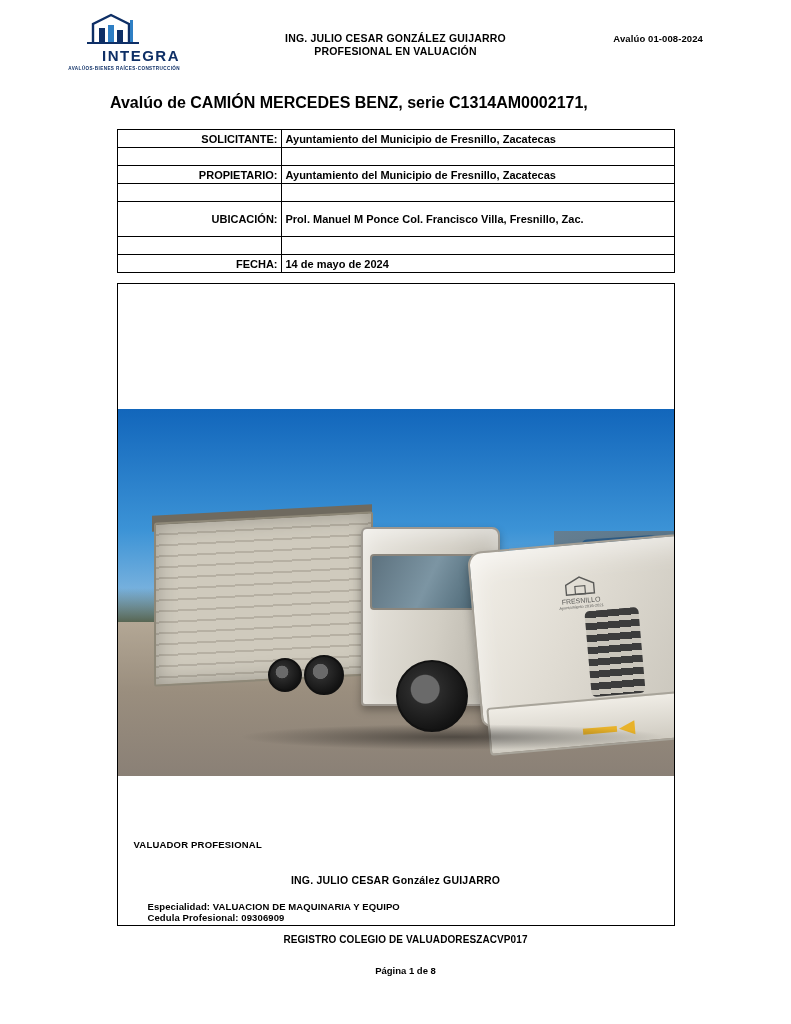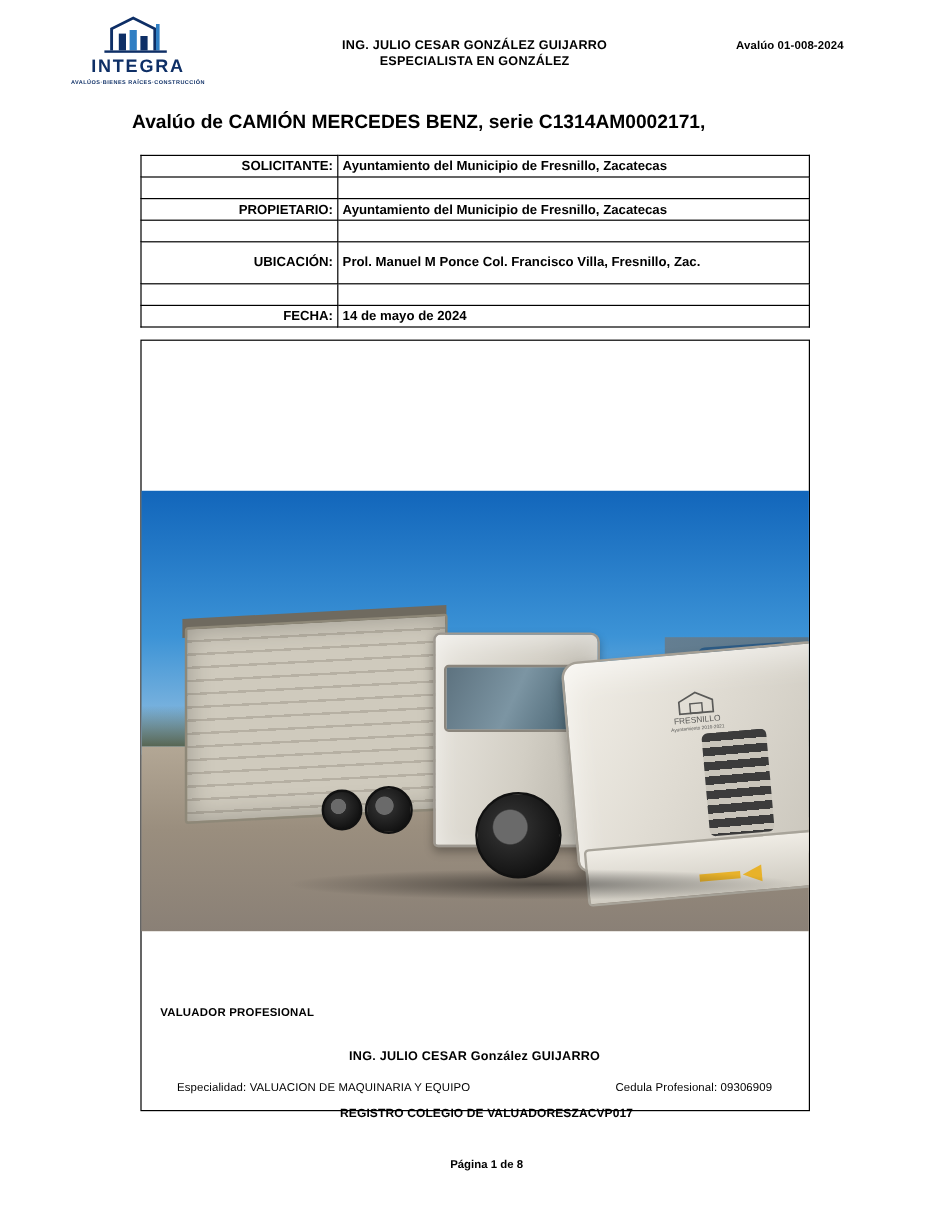--- a/index.html
+++ b/index.html
@@ -27,21 +27,21 @@
   .header {
     position: relative;
     height: 70px;
     padding-top: 14px;
   }
   .logo-block {
     position: absolute;
     left: 50px;
     top: 12px;
     width: 130px;
-    text-align: center;
+    text-align: right;
   }
   .logo-mark {
     width: 60px;
     height: 34px;
     margin: 0 auto;
     position: relative;
   }
   .logo-word {
     font-size: 15px;
     font-weight: bold;
@@ -229,26 +229,26 @@
   }
   .sig-name {
     text-align: center;
     font-size: 10.5px;
     font-weight: bold;
     margin-top: 24px;
     letter-spacing: 0.2px;
   }
   .sig-row {
     display: flex;
-    justify-content: space-between;
     font-size: 9.5px;
-    font-weight: normal;
+    font-weight: bold;
     margin-top: 15px;
     padding: 0 14px;
     letter-spacing: 0.1px;
+    flex-direction: column;
   }
   .sig-row2 {
     display: flex;
     justify-content: center;
     font-size: 10px;
     font-weight: bold;
     margin-top: 11px;
     padding: 0 42px 0 62px;
     letter-spacing: 0.1px;
   }
@@ -282,21 +282,21 @@
           <rect x="45" y="8" width="3" height="22" fill="#2f7fc4"></rect>
           <rect x="2" y="30" width="52" height="2" fill="#0e2f66"></rect>
         </svg>
       </div>
       <div class="logo-word">INTEGRA</div>
       <div class="logo-sub">AVALÚOS·BIENES RAÍCES·CONSTRUCCIÓN</div>
     </div>
 
     <div class="header-center">
       <div>ING. JULIO CESAR GONZÁLEZ GUIJARRO</div>
-      <div>ESPECIALISTA EN GONZÁLEZ</div>
+      <div>PROFESIONAL EN VALUACIÓN</div>
     </div>
 
     <div class="header-right">Avalúo 01-008-2024</div>
   </div>
 
   <div class="doc-title">
     <div>Avalúo de CAMIÓN MERCEDES BENZ, serie C1314AM0002171,</div>
   </div>
 
   <table class="info-table">

